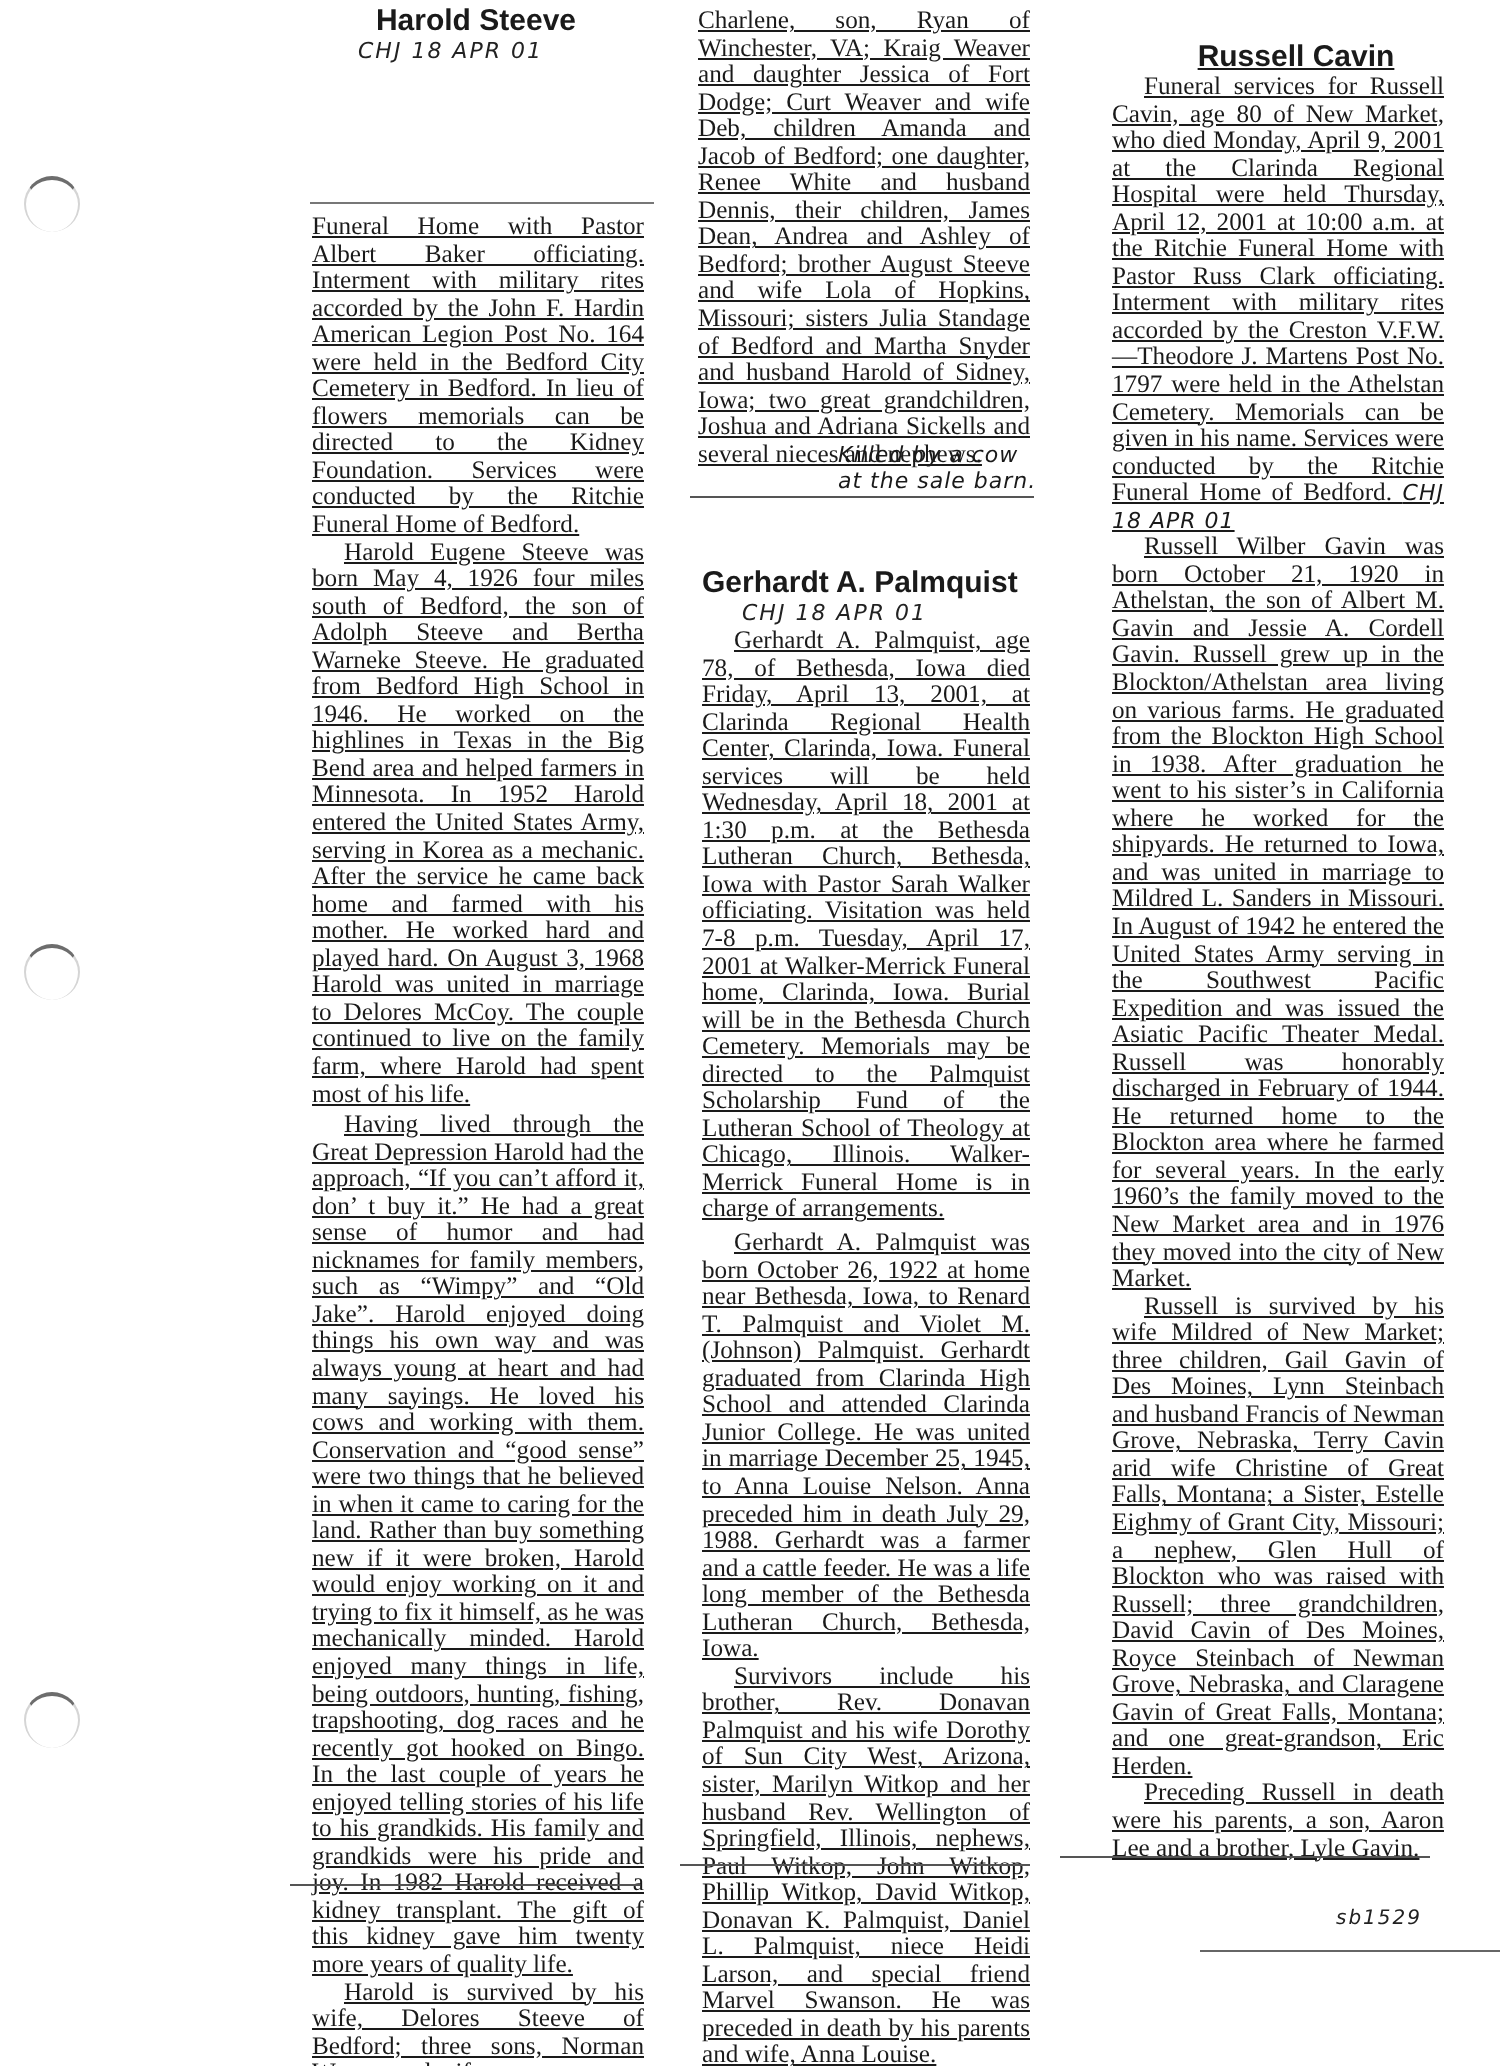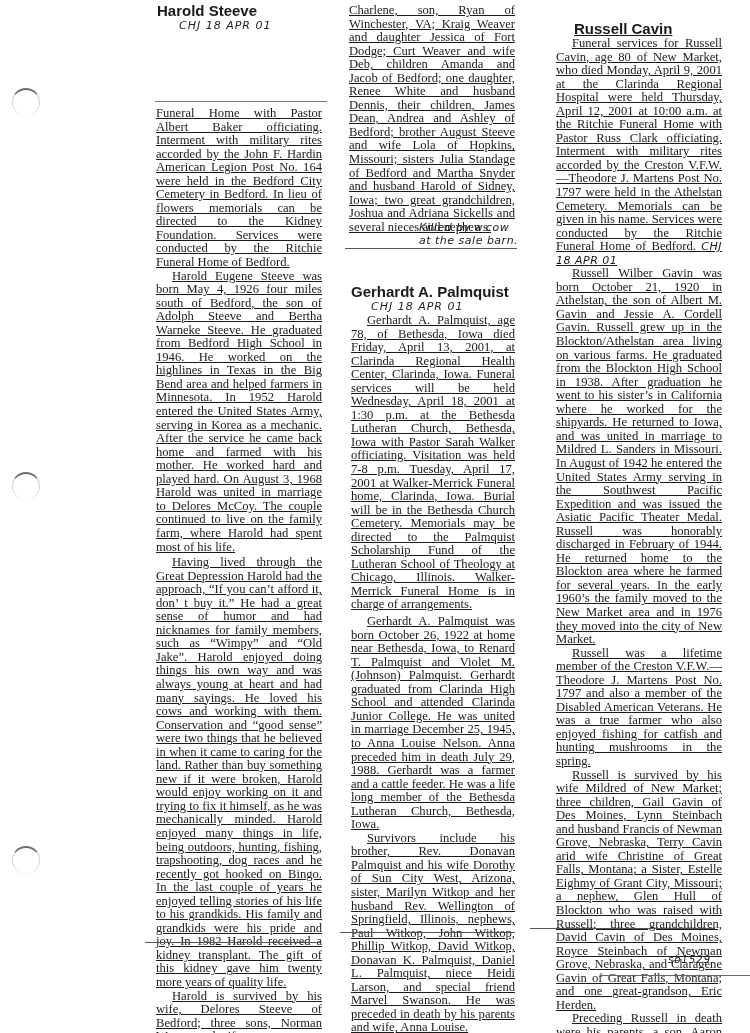--- a/index.html
+++ b/index.html
@@ -14,21 +14,21 @@
     border-bottom: none;
   }
   .clip { position: absolute; }
   .clip p {
     margin: 0; font-size: 12.6px; line-height: 13.55px; text-align: justify;
     text-indent: 16px; hyphens: manual; text-decoration: underline;
   }
   .clip p.noindent { text-indent: 0; }
   .headline {
     font-family: "Liberation Sans", sans-serif; font-weight: bold;
-    font-size: 15px; margin: 0; line-height: 17px;
+    font-size: 15px; text-align: center; margin: 0; line-height: 17px;
   }
   .hand {
     font-family: "DejaVu Sans", sans-serif; font-size: 11px; letter-spacing: 1px;
     color: #222; font-style: italic;
   }
   .rule {
     position: absolute; height: 0; border-top: 1.5px solid #555;
   }
   .handwrite-inline { font-family: "DejaVu Sans", sans-serif; font-size: 11px; font-style: italic; letter-spacing: 0.5px; }
 </style>
@@ -65,20 +65,19 @@
   <p>Gerhardt A. Palmquist, age 78, of Bethesda, Iowa died Friday, April 13, 2001, at Clarinda Regional Health Center, Clarinda, Iowa. Funeral services will be held Wednesday, April 18, 2001 at 1:30 p.m. at the Bethesda Lutheran Church, Bethesda, Iowa with Pastor Sarah Walker officiating. Visitation was held 7-8 p.m. Tuesday, April 17, 2001 at Walker-Merrick Funeral home, Clarinda, Iowa. Burial will be in the Bethesda Church Cemetery. Memorials may be directed to the Palmquist Scholarship Fund of the Lutheran School of Theology at Chicago, Illinois. Walker-Merrick Funeral Home is in charge of arrangements.</p>
   <p style="margin-top:3px;">Gerhardt A. Palmquist was born October 26, 1922 at home near Bethesda, Iowa, to Renard T. Palmquist and Violet M. (Johnson) Palmquist. Gerhardt graduated from Clarinda High School and attended Clarinda Junior College. He was united in marriage December 25, 1945, to Anna Louise Nelson. Anna preceded him in death July 29, 1988. Gerhardt was a farmer and a cattle feeder. He was a life long member of the Bethesda Lutheran Church, Bethesda, Iowa.</p>
   <p>Survivors include his brother, Rev. Donavan Palmquist and his wife Dorothy of Sun City West, Arizona, sister, Marilyn Witkop and her husband Rev. Wellington of Springfield, Illinois, nephews, Paul Witkop, John Witkop, Phillip Witkop, David Witkop, Donavan K. Palmquist, Daniel L. Palmquist, niece Heidi Larson, and special friend Marvel Swanson. He was preceded in death by his parents and wife, Anna Louise.</p>
 </div>
 <div class="rule" style="left:340px; top:932px; width:175px;"></div>
 
 <div class="clip" style="left:556px; top:20px; width:166px;">
   <h2 class="headline" style="padding-left:18px;text-decoration:underline;">Russell Cavin</h2>
   <p><span>Funeral services for Russell Cavin, age 80 of New Market, who died Monday, April 9, 2001 at the Clarinda Regional Hospital were held Thursday, April 12, 2001 at 10:00 a.m. at the Ritchie Funeral Home with Pastor Russ Clark officiating. Interment with military rites accorded by the Creston V.F.W.—Theodore J. Martens Post No. 1797 were held in the Athelstan Cemetery. Memorials can be given in his name. Services were conducted by the Ritchie Funeral Home of Bedford.</span> <span class="handwrite-inline">CHJ 18 APR 01</span></p>
   <p>Russell Wilber Gavin was born October 21, 1920 in Athelstan, the son of Albert M. Gavin and Jessie A. Cordell Gavin. Russell grew up in the Blockton/Athelstan area living on various farms. He graduated from the Blockton High School in 1938. After graduation he went to his sister’s in California where he worked for the shipyards. He returned to Iowa, and was united in marriage to Mildred L. Sanders in Missouri. In August of 1942 he entered the United States Army serving in the Southwest Pacific Expedition and was issued the Asiatic Pacific Theater Medal. Russell was honorably discharged in February of 1944. He returned home to the Blockton area where he farmed for several years. In the early 1960’s the family moved to the New Market area and in 1976 they moved into the city of New Market.</p>
-  <p>Russell was a lifetime member of the Creston V.F.W.—Theodore J. Martens Post No. 1797 and also a member of the Disabled American Veterans. He was a true farmer who also enjoyed fishing for catfish and hunting mushrooms in the spring.</p>
   <p>Russell is survived by his wife Mildred of New Market; three children, Gail Gavin of Des Moines, Lynn Steinbach and husband Francis of Newman Grove, Nebraska, Terry Cavin arid wife Christine of Great Falls, Montana; a Sister, Estelle Eighmy of Grant City, Missouri; a nephew, Glen Hull of Blockton who was raised with Russell; three grandchildren, David Cavin of Des Moines, Royce Steinbach of Newman Grove, Nebraska, and Claragene Gavin of Great Falls, Montana; and one great-grandson, Eric Herden.</p>
   <p>Preceding Russell in death were his parents, a son, Aaron Lee and a brother, Lyle Gavin.</p>
 </div>
 <div class="rule" style="left:530px; top:928px; width:185px;"></div>
 
 <div class="hand" style="position:absolute; left:668px; top:954px; font-size:10px; letter-spacing:1px;">sb1529</div>
 <div class="rule" style="left:600px; top:975px; width:150px; border-top-color:#666;"></div>
 
 </body></html>

